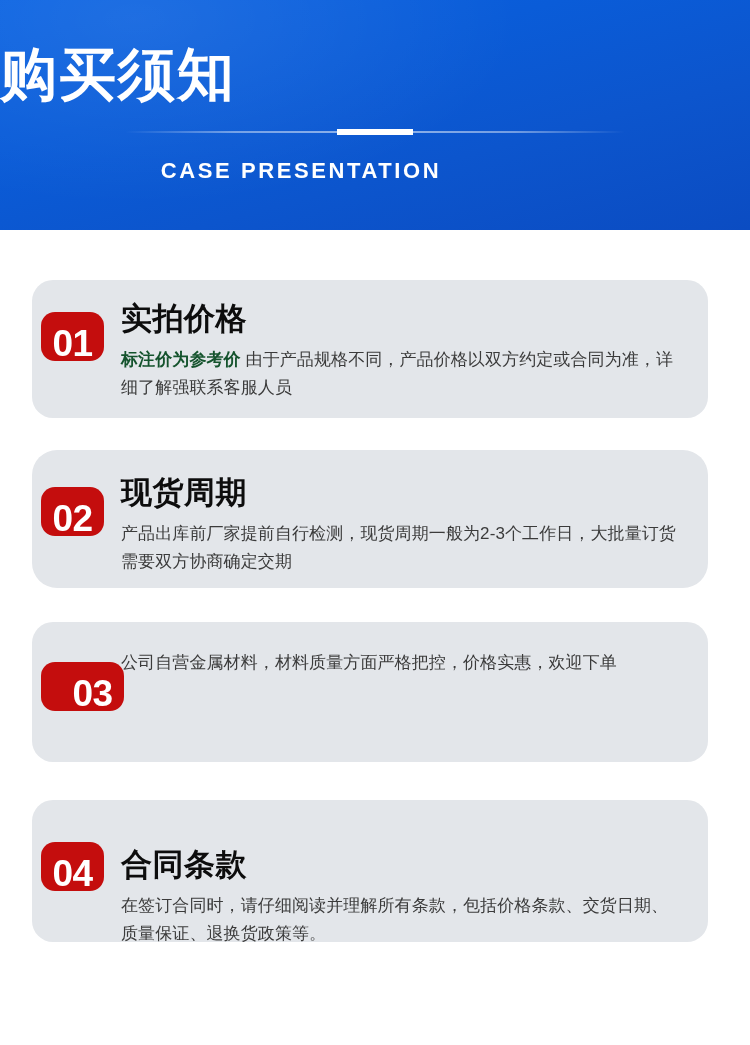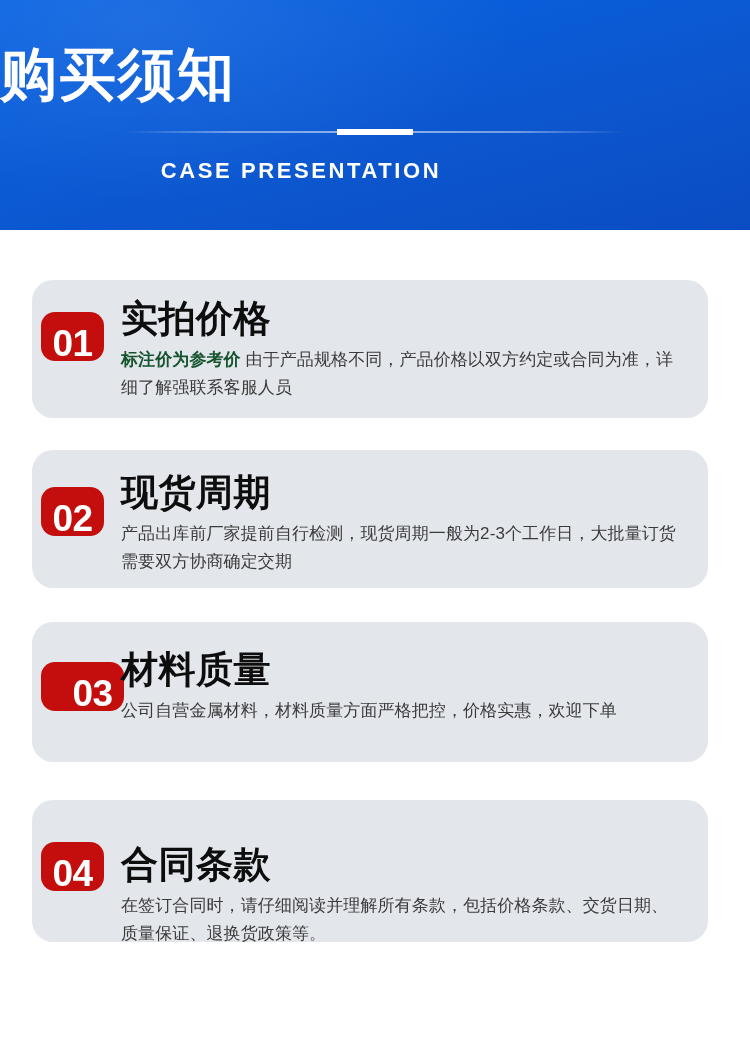--- a/index.html
+++ b/index.html
@@ -92,21 +92,21 @@
   }
   .card {
     position: absolute;
     left: 32px;
     width: 676px;
     background: #e3e6ea;
     border-radius: 21px;
     box-sizing: border-box;
   }
   .card-1 { top: 50px;  height: 138px; }
-  .card-2 { top: 220px; height: 138px; }
+  .card-2 { top: 220px; height: 138px; border-radius: 25px; }
   .card-3 { top: 392px; height: 140px; }
   .card-4 { top: 570px; height: 142px; }
 
   .badge {
     position: absolute;
     left: 9px;
     width: 63px;
     height: 49px;
     background: #c40d0d;
     border-radius: 14px;
@@ -128,21 +128,21 @@
     left: 89px;
     right: 24px;
   }
   .card-1 .card-body { top: 18px; }
   .card-2 .card-body { top: 22px; }
   .card-3 .card-body { top: 27px; }
   .card-4 .card-body { top: 44px; }
 
   .card-title {
     color: #0d0d0d;
-    font-size: 37px;
+    font-size: 31px;
     font-weight: bold;
     letter-spacing: 0.5px;
     line-height: 42px;
     margin: 0 0 6px 0;
   }
   .card-text {
     color: #3b3b3b;
     font-size: 17px;
     line-height: 28px;
     letter-spacing: 0.1px;
@@ -183,21 +183,20 @@
     <div class="badge">02</div>
     <div class="card-body">
       <div class="card-title">现货周期</div>
       <div class="card-text"><span>产品出库前厂家提前自行检测，现货周期一般为2-3个工作日，大批量订货需要双方协商确定交期</span></div>
     </div>
   </div>
 
   <div class="card card-3">
     <div class="badge">03</div>
     <div class="card-body">
-      <div class="card-title">材料质量</div>
       <div class="card-text"><span>公司自营金属材料，材料质量方面严格把控，价格实惠，欢迎下单</span></div>
     </div>
   </div>
 
   <div class="card card-4">
     <div class="badge">04</div>
     <div class="card-body">
       <div class="card-title">合同条款</div>
       <div class="card-text"><span>在签订合同时，请仔细阅读并理解所有条款，包括价格条款、交货日期、质量保证、退换货政策等。</span></div>
     </div>

